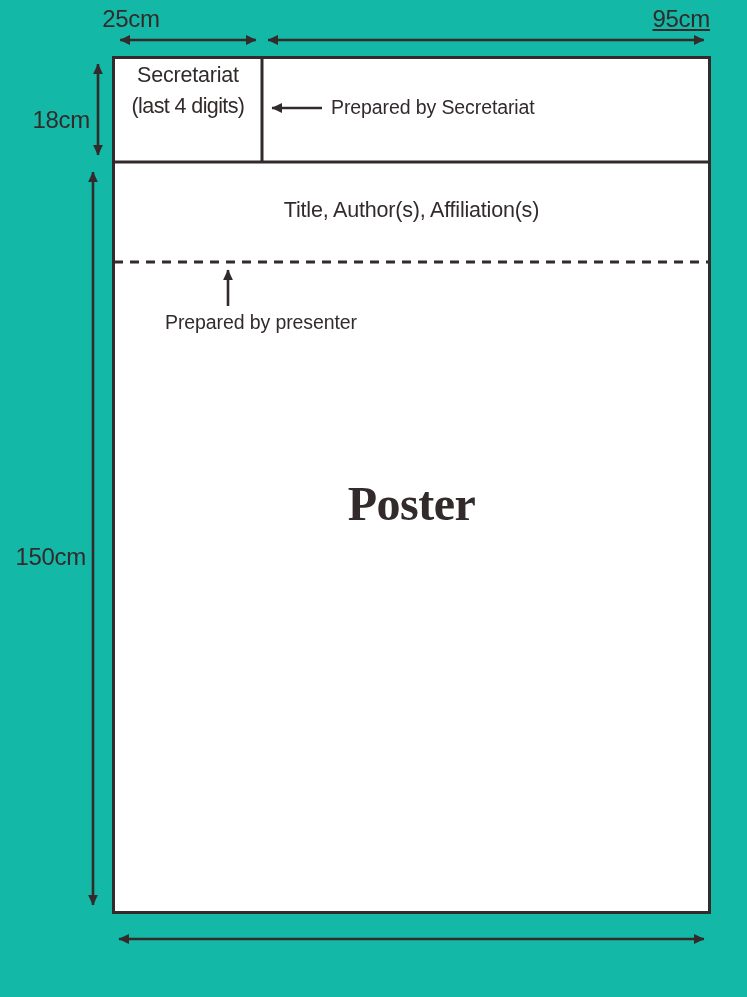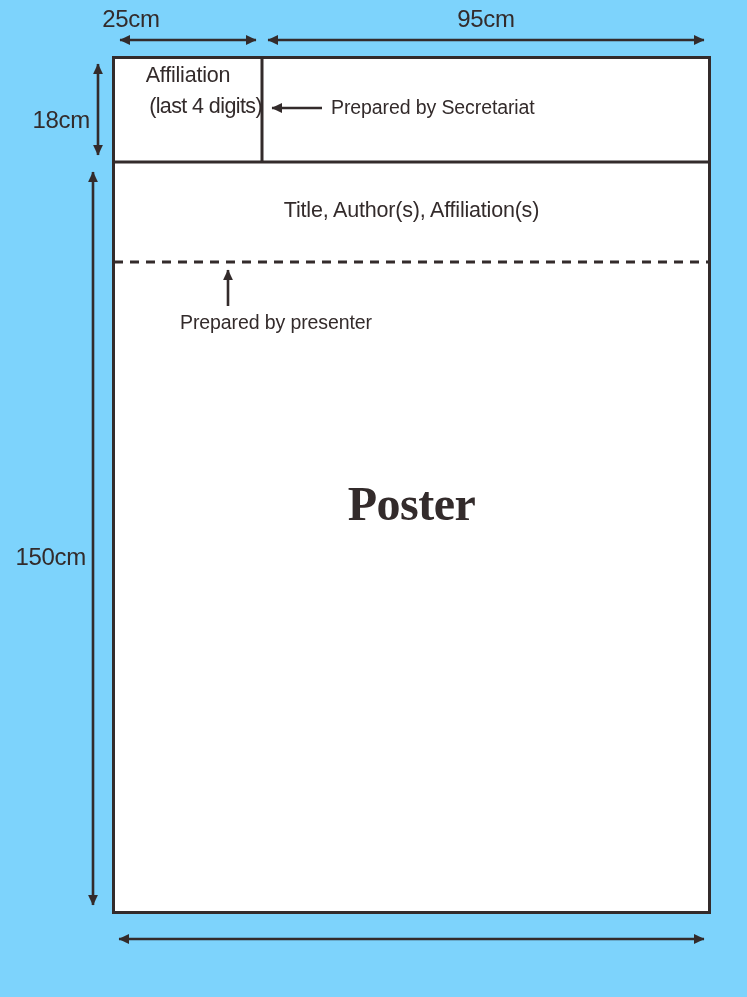--- a/index.html
+++ b/index.html
@@ -9,21 +9,21 @@
     background: #ffffff;
   }
   body {
     font-family: "Liberation Sans", sans-serif;
     color: #332b2b;
   }
   #diagram-root {
     position: relative;
     width: 747px;
     height: 997px;
-    background: #7dd3fc;
+    background: #14b8a6;
     overflow: hidden;
   }
   #diagram-svg {
     position: absolute;
     top: 0;
     left: 0;
     width: 747px;
     height: 997px;
   }
   .lbl {
@@ -35,21 +35,21 @@
   }
   .dim-label {
     font-size: 24px;
     letter-spacing: -0.3px;
   }
   
   #label-25cm {
     left: 0; top: 5px; width: 262px; text-align: center;
   }
   #label-95cm {
-    left: 262px; top: 5px; width: 448px; text-align: center;
+    left: 262px; top: 5px; width: 448px; text-align: right; text-decoration: underline;
   }
   #label-18cm {
     left: 4px; top: 106px; width: 86px; text-align: right;
   }
   #label-150cm {
     left: 0px; top: 515px; width: 86px; text-align: right; margin-top: 28px;
   }
   #label-120cm {
     left: 113px; top: 955px; width: 597px; text-align: center;
   }
@@ -59,41 +59,40 @@
     left: 114px;
     top: 60px;
     width: 148px;
     text-align: center;
     font-size: 21.5px;
     line-height: 1.42;
     letter-spacing: -0.2px;
   }
   #presentation-no-block .line3 {
     letter-spacing: -0.6px;
-    text-align: right;
   }
 
   #label-secretariat {
     left: 331px;
     top: 96px;
     font-size: 19.5px;
     letter-spacing: -0.1px;
   }
 
   #label-title-authors {
     left: 113px;
     top: 198px;
     width: 597px;
     text-align: center;
     font-size: 21.5px;
     letter-spacing: -0.2px;
   }
 
   #label-presenter {
-    left: 180px;
+    left: 165px;
     top: 311px;
     font-size: 19.5px;
     letter-spacing: -0.1px;
   }
 
   #label-poster {
     left: 113px;
     top: 476px;
     width: 597px;
     text-align: center;
@@ -147,21 +146,21 @@
   <div class="lbl dim-label" id="label-25cm">25cm</div>
 
   <div class="lbl dim-label" id="label-95cm">95cm</div>
 
   <div class="lbl dim-label" id="label-18cm">18cm</div>
 
   <div class="lbl dim-label" id="label-150cm">150cm</div>
 
 
   <div class="lbl" id="presentation-no-block">
-    <div class="line1">Affiliation</div>
+    <div class="line1">Secretariat</div>
     <div class="line3">(last 4 digits)</div>
   </div>
 
   <div class="lbl" id="label-title-authors">Title, Author(s), Affiliation(s)</div>
 
   <div class="lbl" id="label-secretariat">Prepared by Secretariat</div>
 
   <div class="lbl" id="label-presenter">Prepared by presenter</div>
 
   <div class="lbl" id="label-poster">Poster</div>

